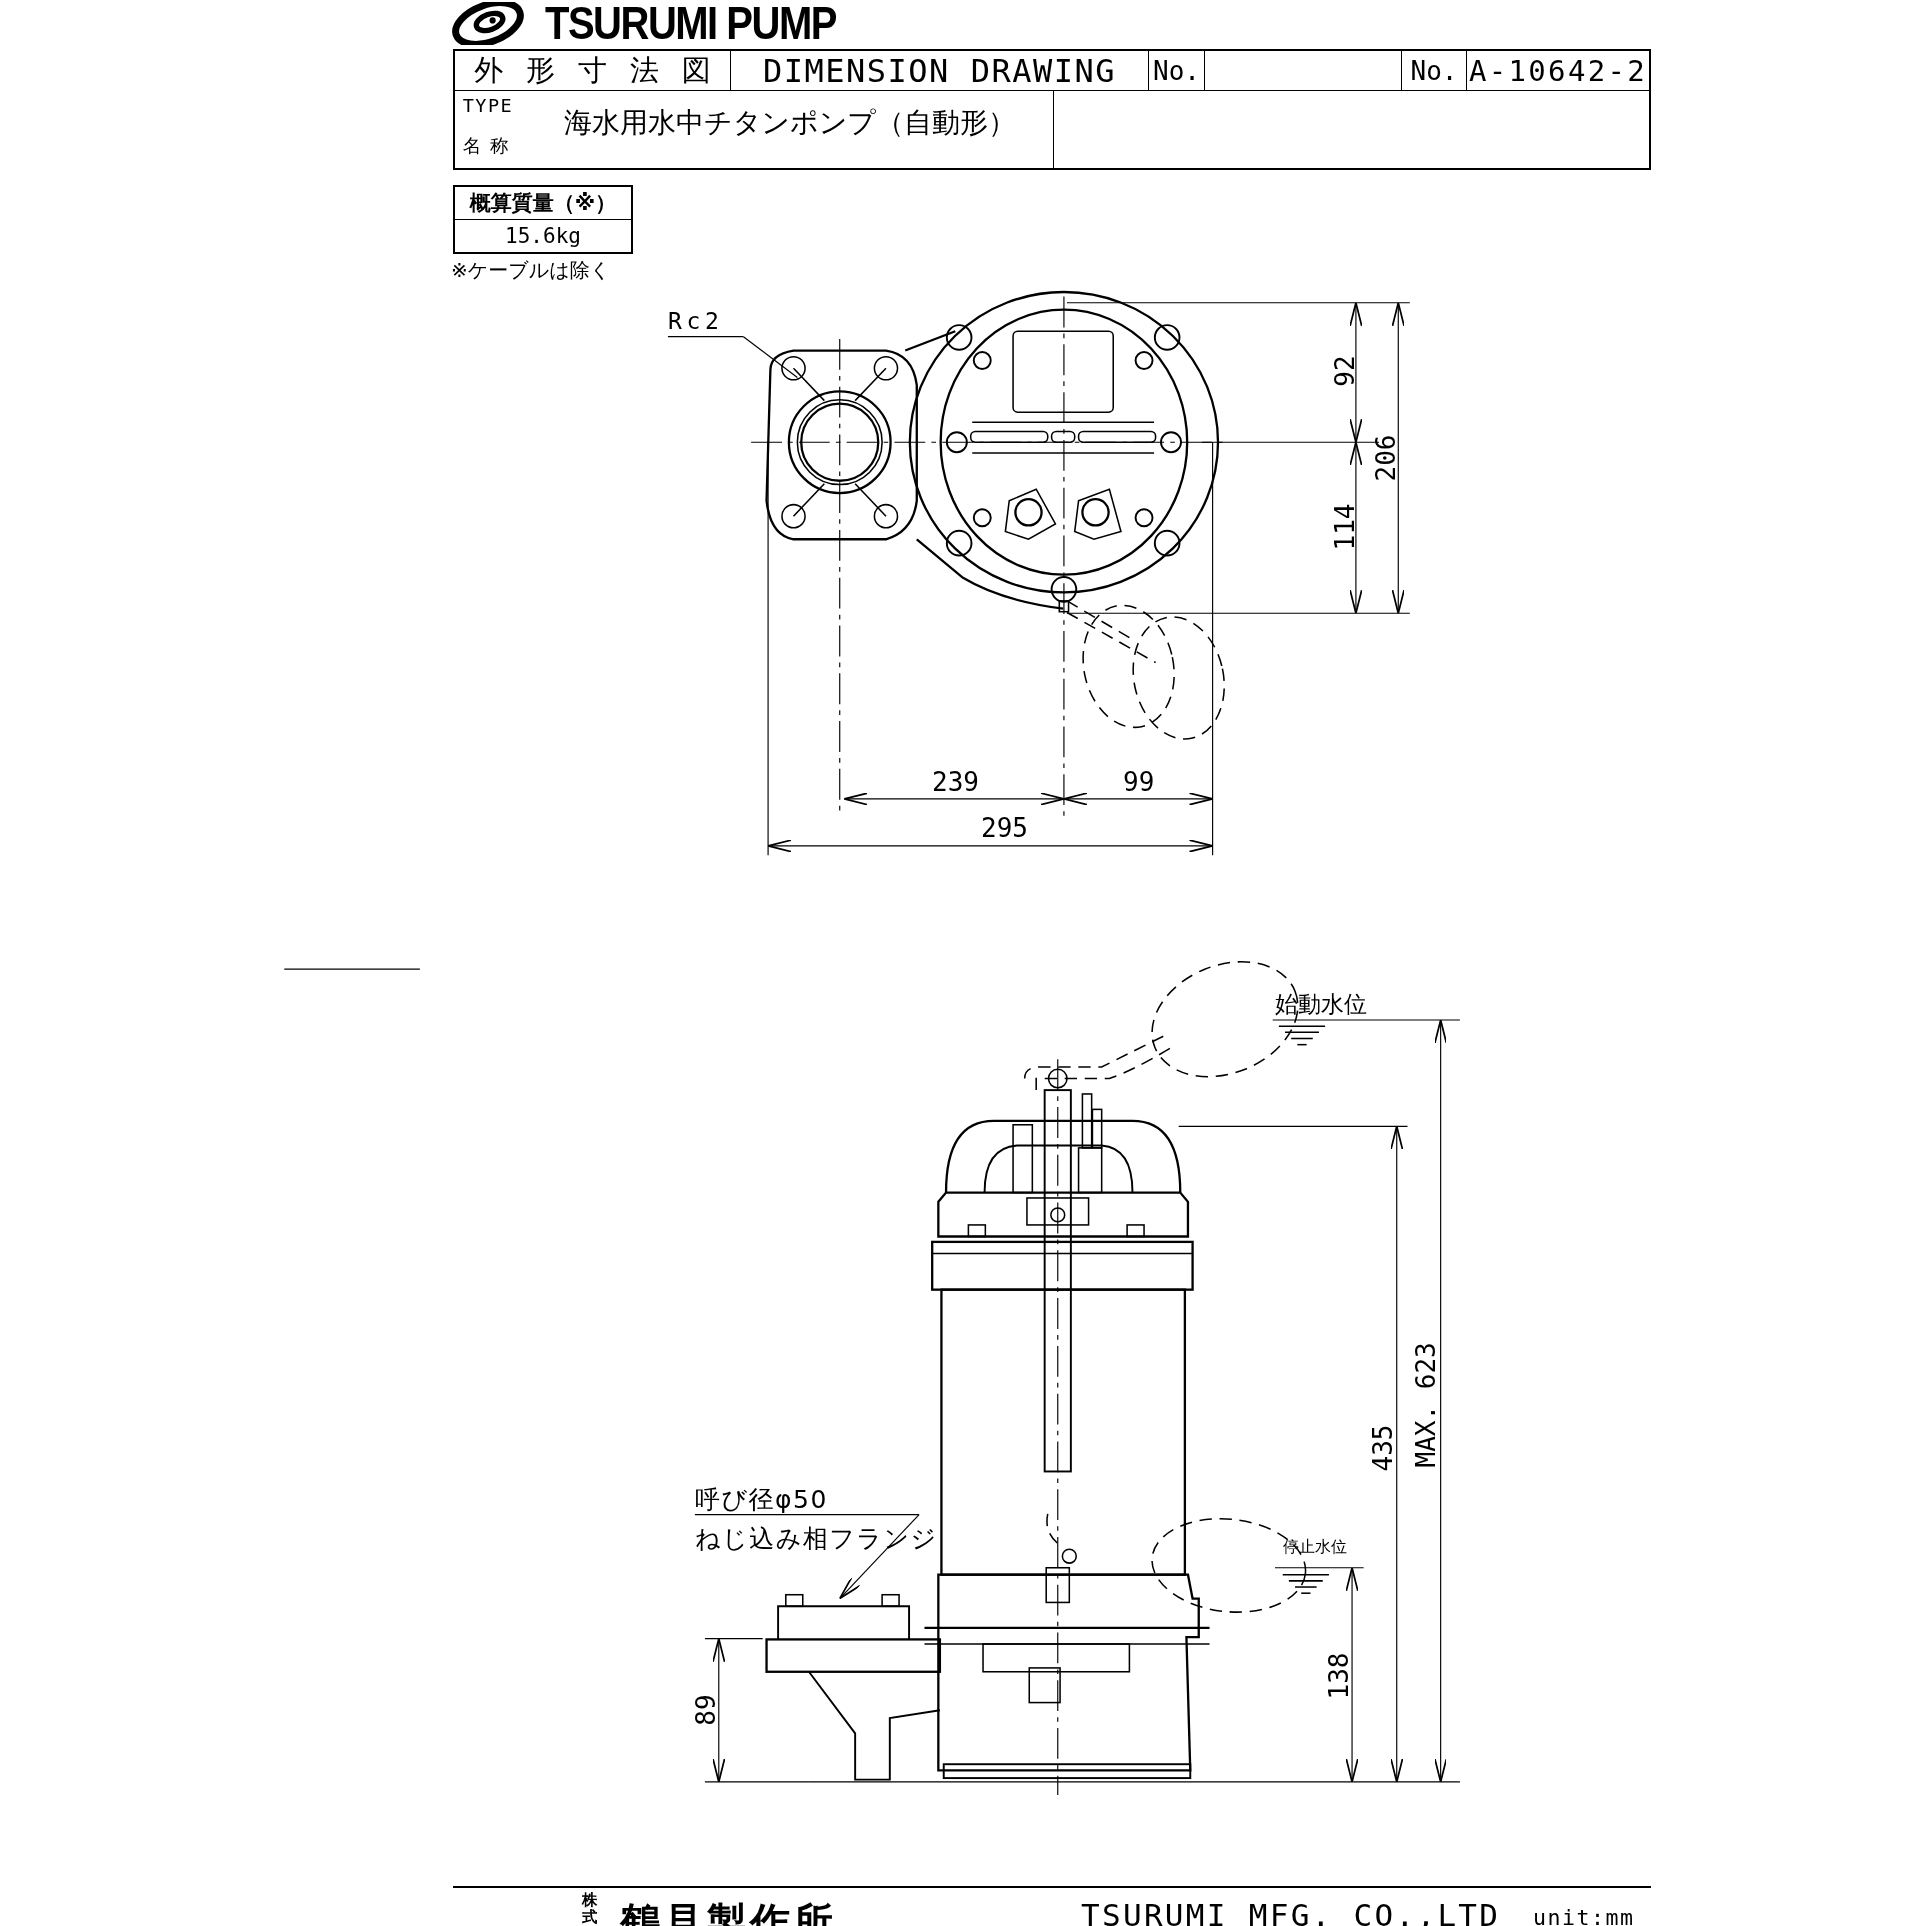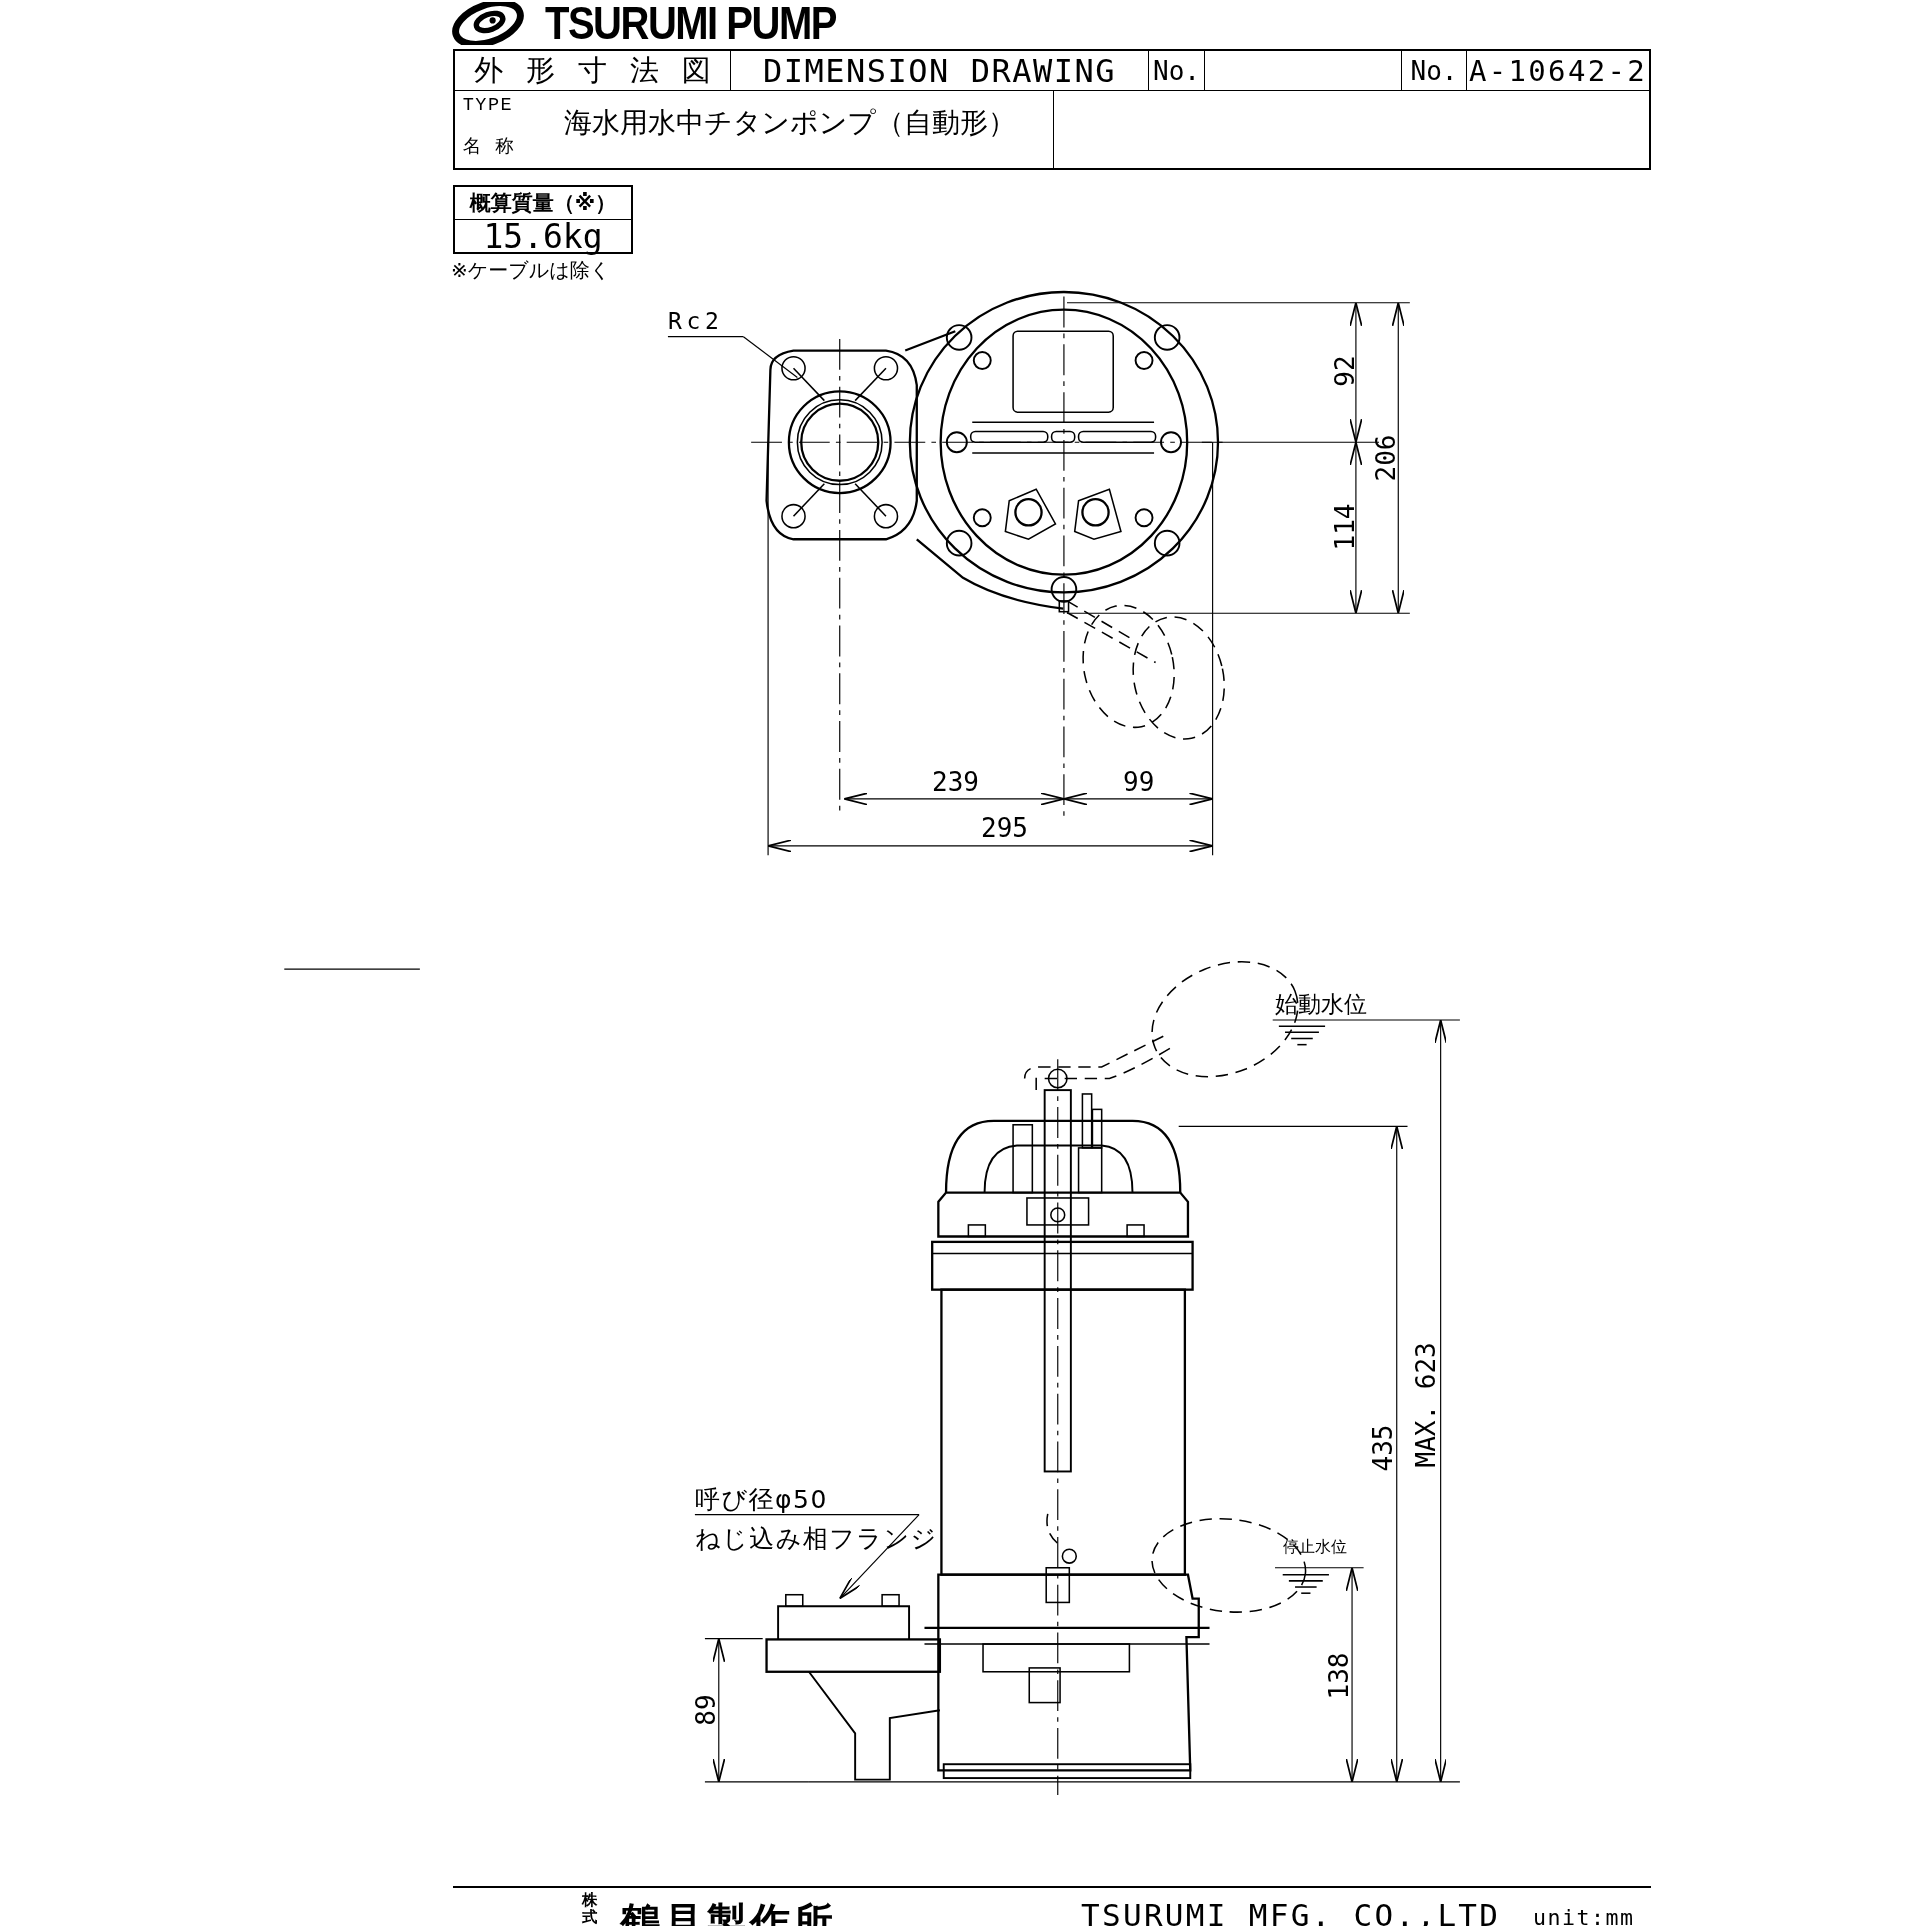--- a/index.html
+++ b/index.html
@@ -16,24 +16,24 @@
   .row1 > div:last-child { border-right: none; }
   .row2 { position: absolute; left: 0; top: 39px; right: 0; bottom: 0; display: flex; }
   .cell-jp { width: 276px; justify-content: space-around; font-size: 29px; padding: 0 7.7px; }
   .cell-dim { width: 418px; justify-content: center; font-size: 32px; letter-spacing: 1.5px; }
   .cell-no { width: 56px; justify-content: center; font-size: 26px; }
   .cell-blank { width: 197px; }
   .cell-no2 { width: 65px; justify-content: center; font-size: 26px; }
   .cell-drawno { flex: 1; justify-content: center; font-size: 29px; letter-spacing: 2.3px; }
   .type-cell { width: 599px; border-right: 1.5px solid #000; position: relative; box-sizing: border-box; }
   .model-cell { flex: 1; position: relative; }
-  .small-label { position: absolute; font-size: 18.5px; letter-spacing: 1.5px; font-family: Liberation Mono, monospace; }
+  .small-label { position: absolute; font-size: 18.5px; letter-spacing: 1.5px; }
   .weight-box { left: 453px; top: 185px; width: 180px; height: 69px; border: 2.3px solid #000; box-sizing: border-box; }
   .weight-box .h { height: 32px; border-bottom: 1.5px solid #000; display: flex; align-items: center; justify-content: center; font-size: 21px; font-weight: bold; }
-  .weight-box .v { height: 32px; display: flex; align-items: center; justify-content: center; font-size: 33px; }
+  .weight-box .v { height: 32px; display: flex; align-items: center; justify-content: center; font-size: 21px; }
   .note { left: 451px; top: 257px; font-size: 20px; }
   .dim-text { font-family: "DejaVu Sans Mono", monospace; font-size: 26px; }
   .vtext { transform: rotate(-90deg); transform-origin: center; white-space: nowrap; }
   .footer-line { left: 453px; top: 1886px; width: 1198px; height: 2.3px; background: #000; }
   .footer-jp { left: 582px; top: 1892px; font-size: 40px; font-weight: bold; font-family: "DejaVu Serif", serif; letter-spacing: 3.1px; }
   .footer-jp-small { font-size: 15.4px; display: inline-block; line-height: 17px; vertical-align: middle; width: 34px; margin-right: 4.6px; }
   .footer-en { left: 1081px; top: 1897px; font-size: 31px; letter-spacing: 2.3px; }
   .footer-unit { left: 1533px; top: 1905px; font-size: 21.6px; letter-spacing: 1.5px; }
   svg.draw { position: absolute; left: 0; top: 0; }
 </style>

